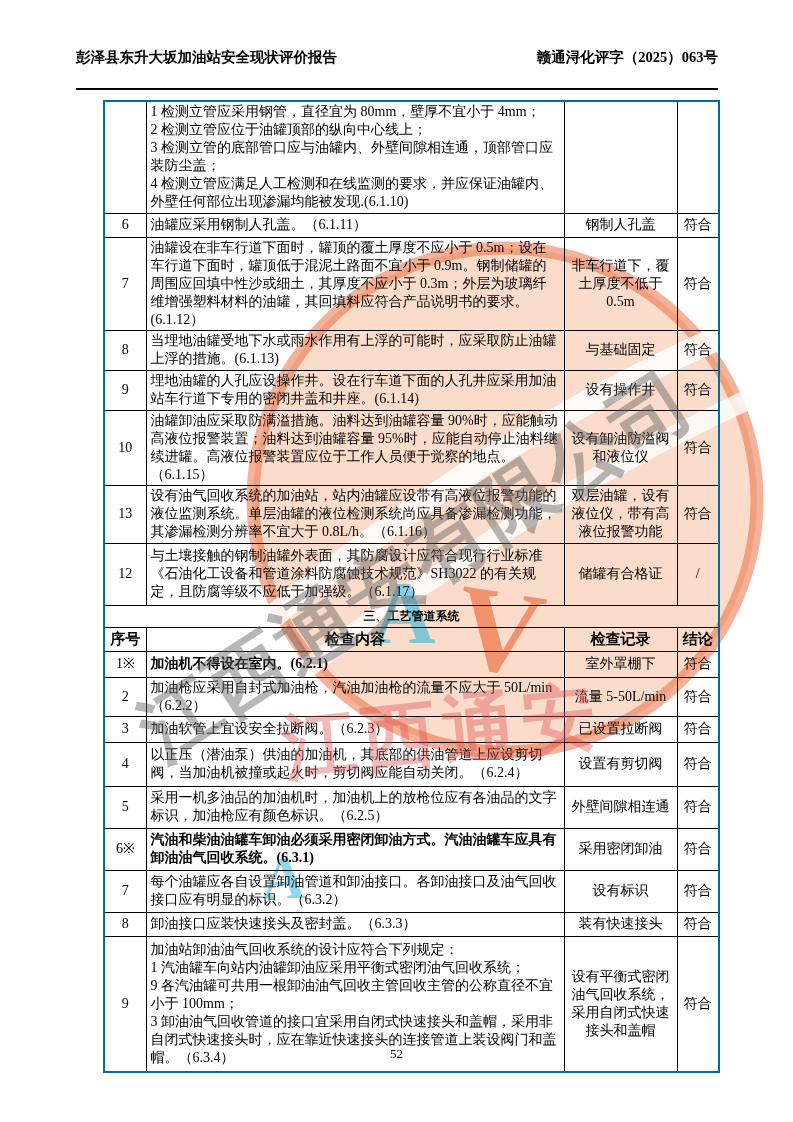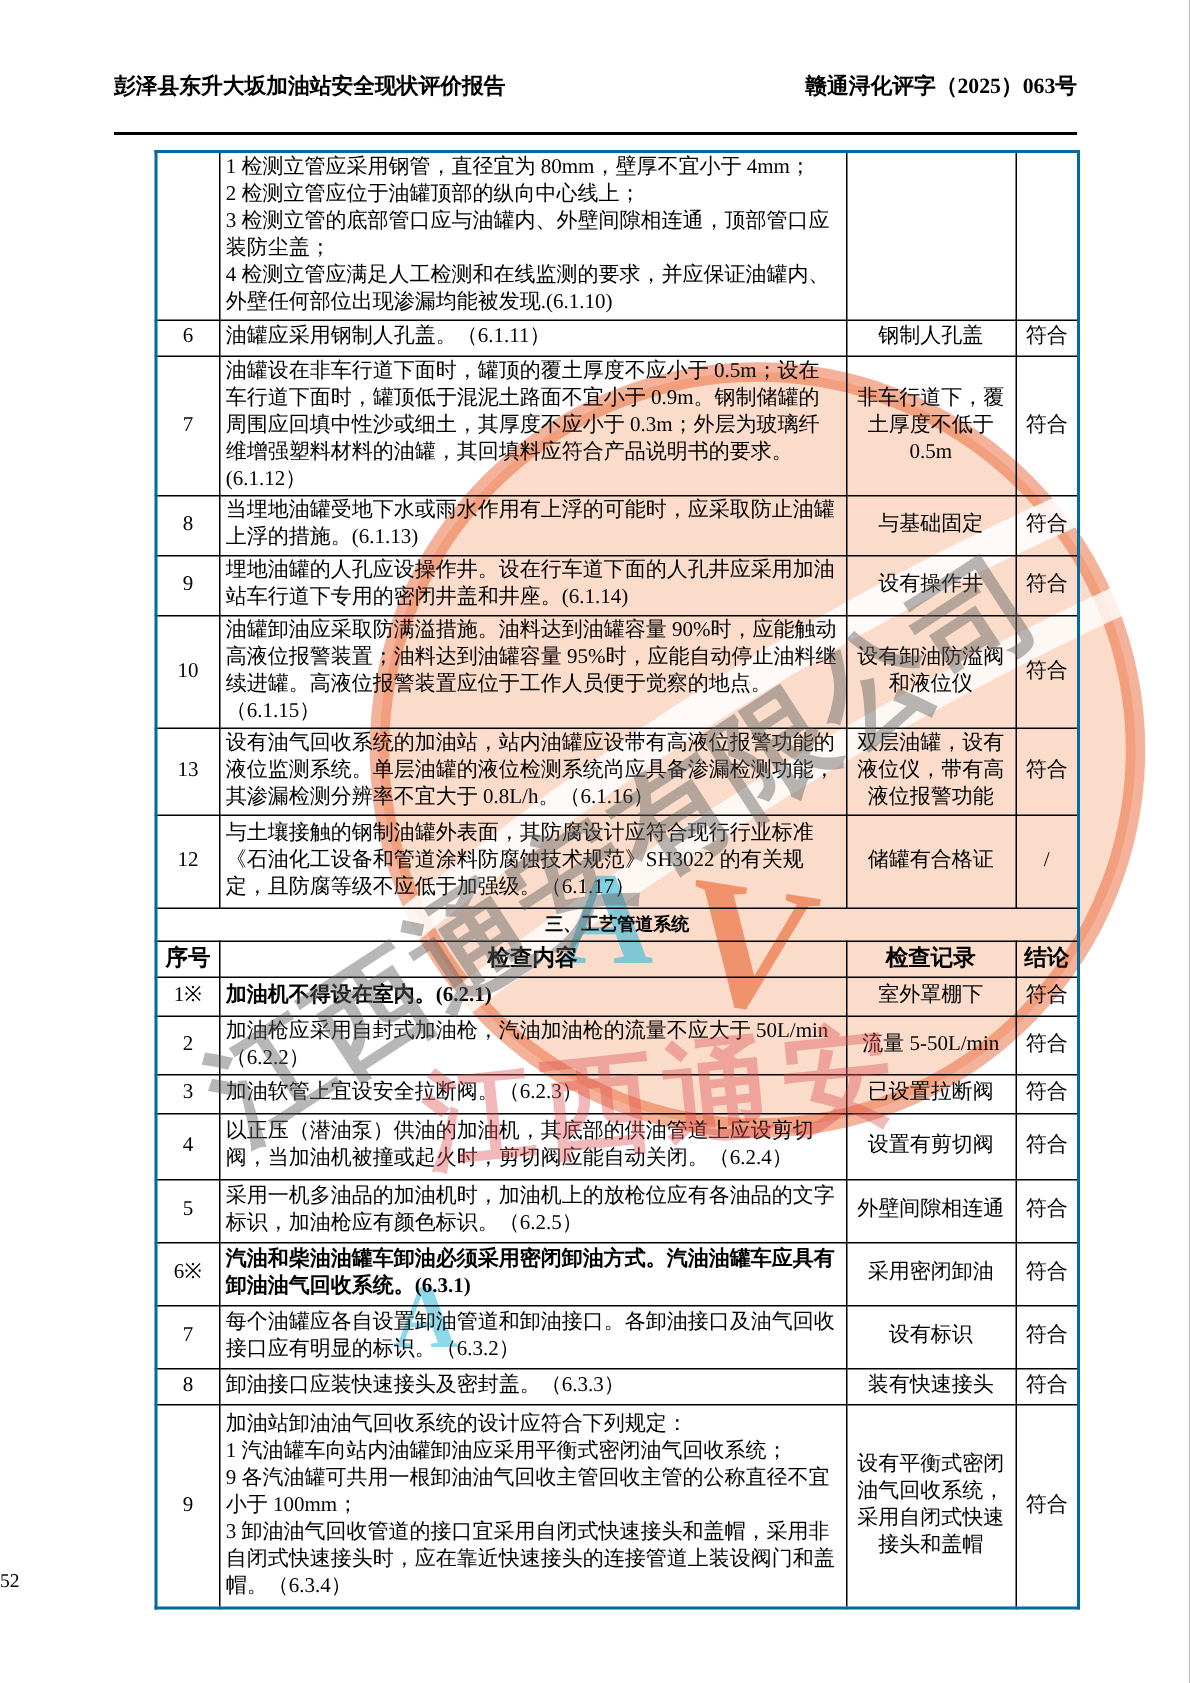--- a/index.html
+++ b/index.html
@@ -40,21 +40,21 @@
   tr.bold-row .c-content{font-weight:bold;}
   .section-cell{text-align:center;font-weight:bold;font-size:12px;}
   th{font-size:15px;font-weight:bold;text-align:center;}
   
   .h-cont{height:112px}.h24{height:24px}.h26{height:26px}.h40{height:40px}
   .h42{height:42px}.h44{height:44px}.h58{height:58px}.h60{height:60px}
   .h62{height:62px}.h78{height:78px}.h136{height:136px}.h22{height:22px}
   
   .page-number{
     position:absolute;left:0;top:1046px;width:100%;
-    text-align:left;font-size:13px;z-index:2;
+    text-align:center;font-size:13px;z-index:2;
   }
   
   .wm-under{position:absolute;left:0;top:0;z-index:1;pointer-events:none;}
   .wm-over{position:absolute;left:0;top:0;width:100%;height:100%;z-index:3;pointer-events:none;overflow:hidden;}
   .wm-gray{
     position:absolute;left:148px;top:688px;
     transform:rotate(-33deg);transform-origin:left center;
     font-size:78px;font-weight:bold;letter-spacing:2px;white-space:nowrap;
     color:rgba(95,95,95,0.45);
   }

